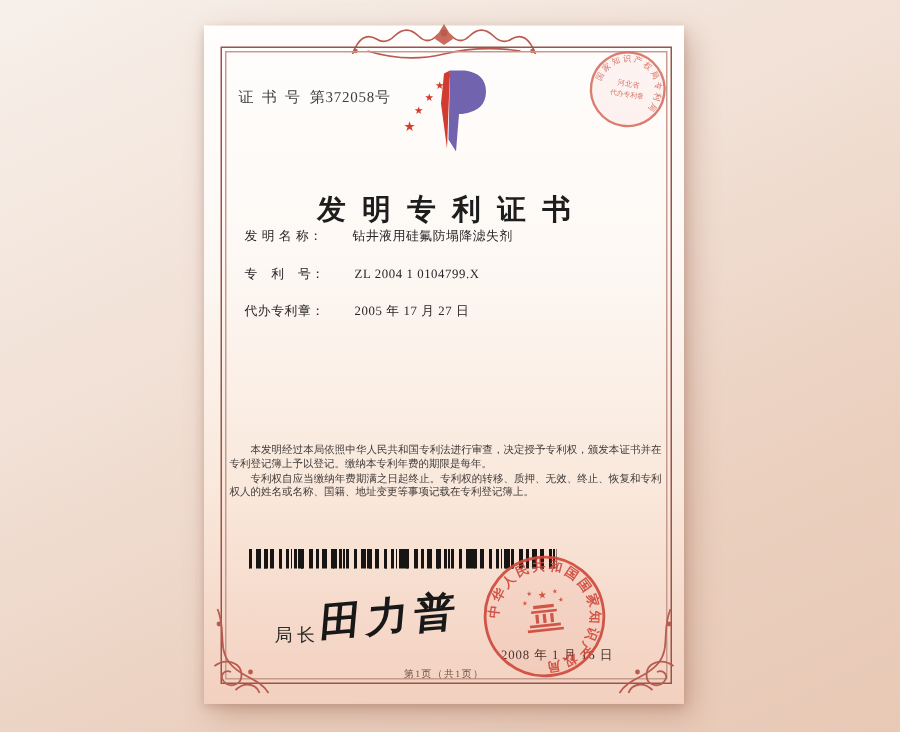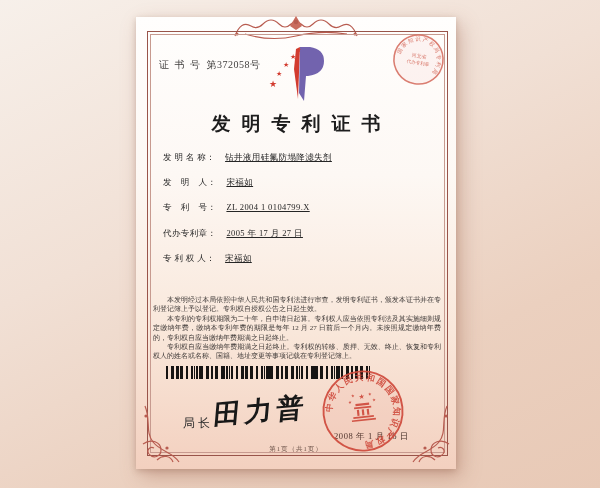--- a/index.html
+++ b/index.html
@@ -14,27 +14,27 @@
     box-shadow:5px 7px 18px rgba(150,90,70,.35), 0 2px 6px rgba(120,70,50,.25);
   }
   .frame-outer{position:absolute;left:11px;top:14px;right:8px;bottom:13px;border:1px solid #99544a;}
   .frame-inner{position:absolute;inset:2px;border:1px solid #c79a8f;}
   .lace-top{position:absolute;left:95px;top:-5px;width:130px;height:30px;}
   .cert-no{position:absolute;left:23px;top:41px;font-size:10px;color:#413f3e;letter-spacing:1.5px;white-space:nowrap;}
   .cert-no .num{margin-left:5px;letter-spacing:.5px;}
   .logo{position:absolute;left:130px;top:26px;width:60px;height:64px;}
   .stamp-small{position:absolute;left:255px;top:15px;width:55px;height:55px;transform:rotate(9deg);opacity:.85;}
   .title{
-    position:absolute;left:0;right:0;top:94px;margin:0;text-align:center;
+    position:absolute;left:0;right:0;top:94px;margin:16px;text-align:center;
     font-size:19px;font-weight:700;color:#1d1d1d;letter-spacing:11px;text-indent:11px;white-space:nowrap;
   }
   .fields{position:absolute;left:27px;top:128px;width:280px;}
   .field-row{line-height:25.2px;font-size:8.5px;color:#262626;white-space:nowrap;letter-spacing:.4px;}
   .f-label{color:#262626;}
-  .f-value{margin-left:10px;text-decoration:underline;}
+  .f-value{margin-left:20px;}
   .body-text{position:absolute;left:17px;top:279px;width:288px;font-size:7px;line-height:9.4px;color:#3f3a38;text-align:justify;}
   .body-text p{margin:0;text-indent:2em;}
   .barcode{
     position:absolute;left:30px;top:349px;width:205px;height:13px;
     background-image:
       repeating-linear-gradient(90deg,#171413 0 2px,transparent 2px 5px),
       repeating-linear-gradient(90deg,#171413 0 1px,transparent 1px 7px),
       repeating-linear-gradient(90deg,transparent 0 10px,#171413 10px 13px,transparent 13px 23px);
   }
   .director-label{position:absolute;left:47px;top:398px;font-size:12px;color:#2b2b2b;letter-spacing:3px;white-space:nowrap;}
@@ -97,36 +97,29 @@
       <text x="28" y="33" font-size="4.6" text-anchor="middle" fill="#cf5a4c">代办专利章</text>
     </svg>
 
     <h1 class="title">发明专利证书</h1>
 
     <div class="fields">
       <div class="field-row">
         <span class="f-label">发 明 名 称：</span><span class="f-value">钻井液用硅氟防塌降滤失剂</span>
       </div>
       <div class="field-row">
-        <span class="f-label">发　明　人：</span><span class="f-value">宋福如</span>
-      </div>
-      <div class="field-row">
         <span class="f-label">专　利　号：</span><span class="f-value">ZL 2004 1 0104799.X</span>
       </div>
       <div class="field-row">
         <span class="f-label">代办专利章：</span><span class="f-value">2005 年 17 月 27 日</span>
       </div>
-      <div class="field-row">
-        <span class="f-label">专 利 权 人：</span><span class="f-value">宋福如</span>
-      </div>
     </div>
 
     <div class="body-text">
-      <p>本发明经过本局依照中华人民共和国专利法进行审查，发明专利证书，颁发本证书并在专利登记簿上予以登记。专利权自授权公告之日起生效。</p>
-      <p>本专利的专利权期限为二十年，自申请日起算。专利权人应当依照专利法及其实施细则规定缴纳年费，缴纳本专利年费的期限是每年 12 月 27 日前后一个月内。未按照规定缴纳年费的，专利权自应当缴纳年费期满之日起终止。</p>
+      <p>本发明经过本局依照中华人民共和国专利法进行审查，决定授予专利权，颁发本证书并在专利登记簿上予以登记。缴纳本专利年费的期限是每年。</p>
       <p>专利权自应当缴纳年费期满之日起终止。专利权的转移、质押、无效、终止、恢复和专利权人的姓名或名称、国籍、地址变更等事项记载在专利登记簿上。</p>
     </div>
 
     <div class="barcode"></div>
 
     <div class="director-label">局长</div>
     <div class="signature">田力普</div>
 
     <div class="issue-date">2008 年 1 月 16 日</div>
 

